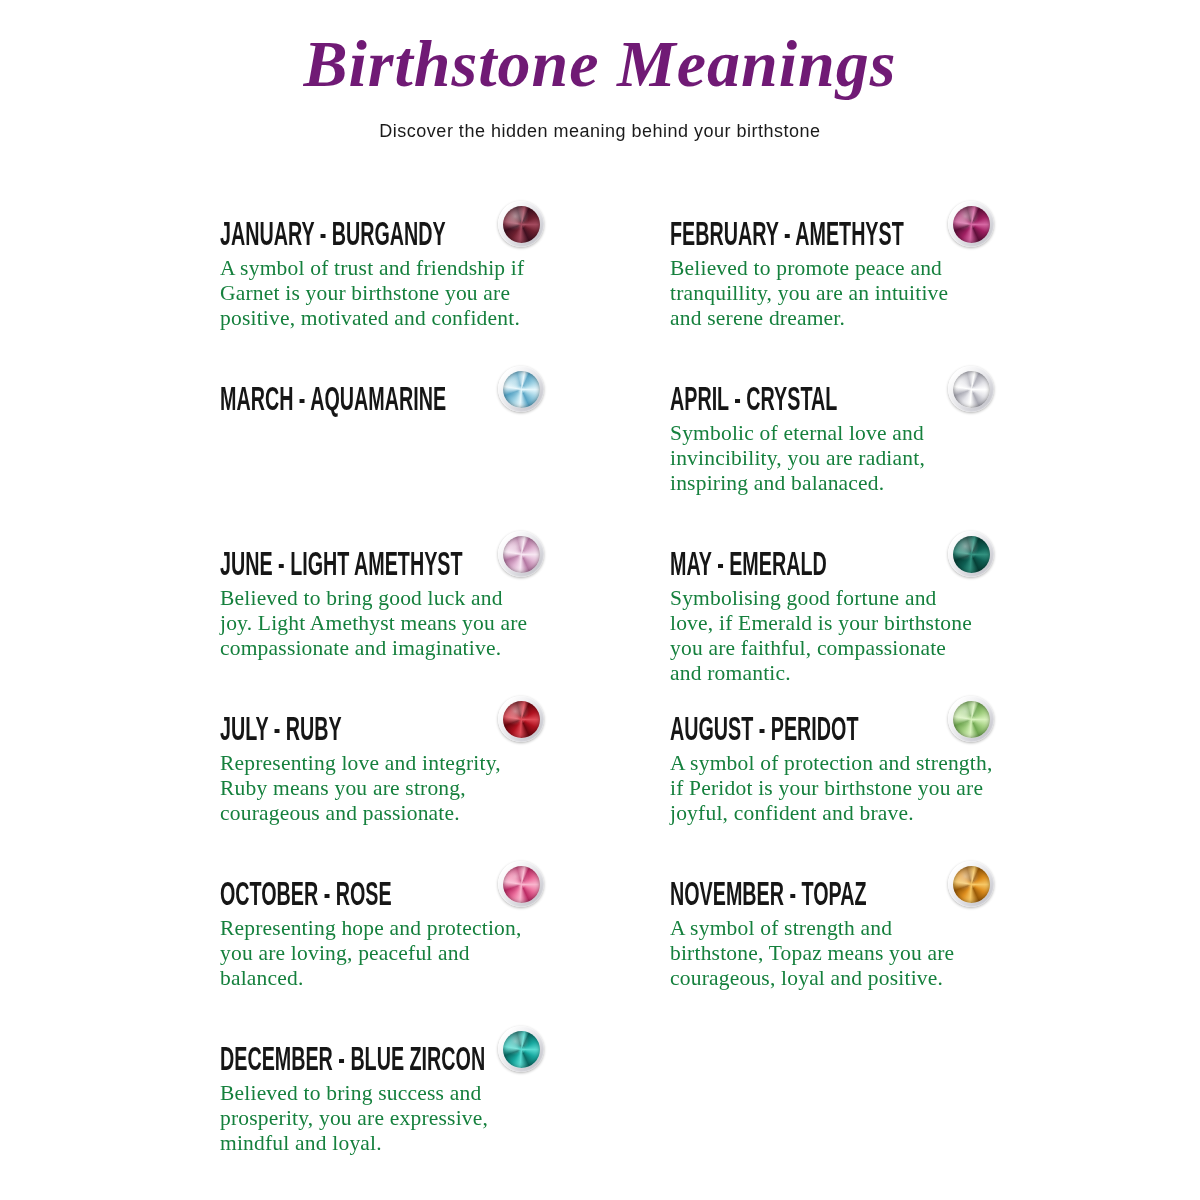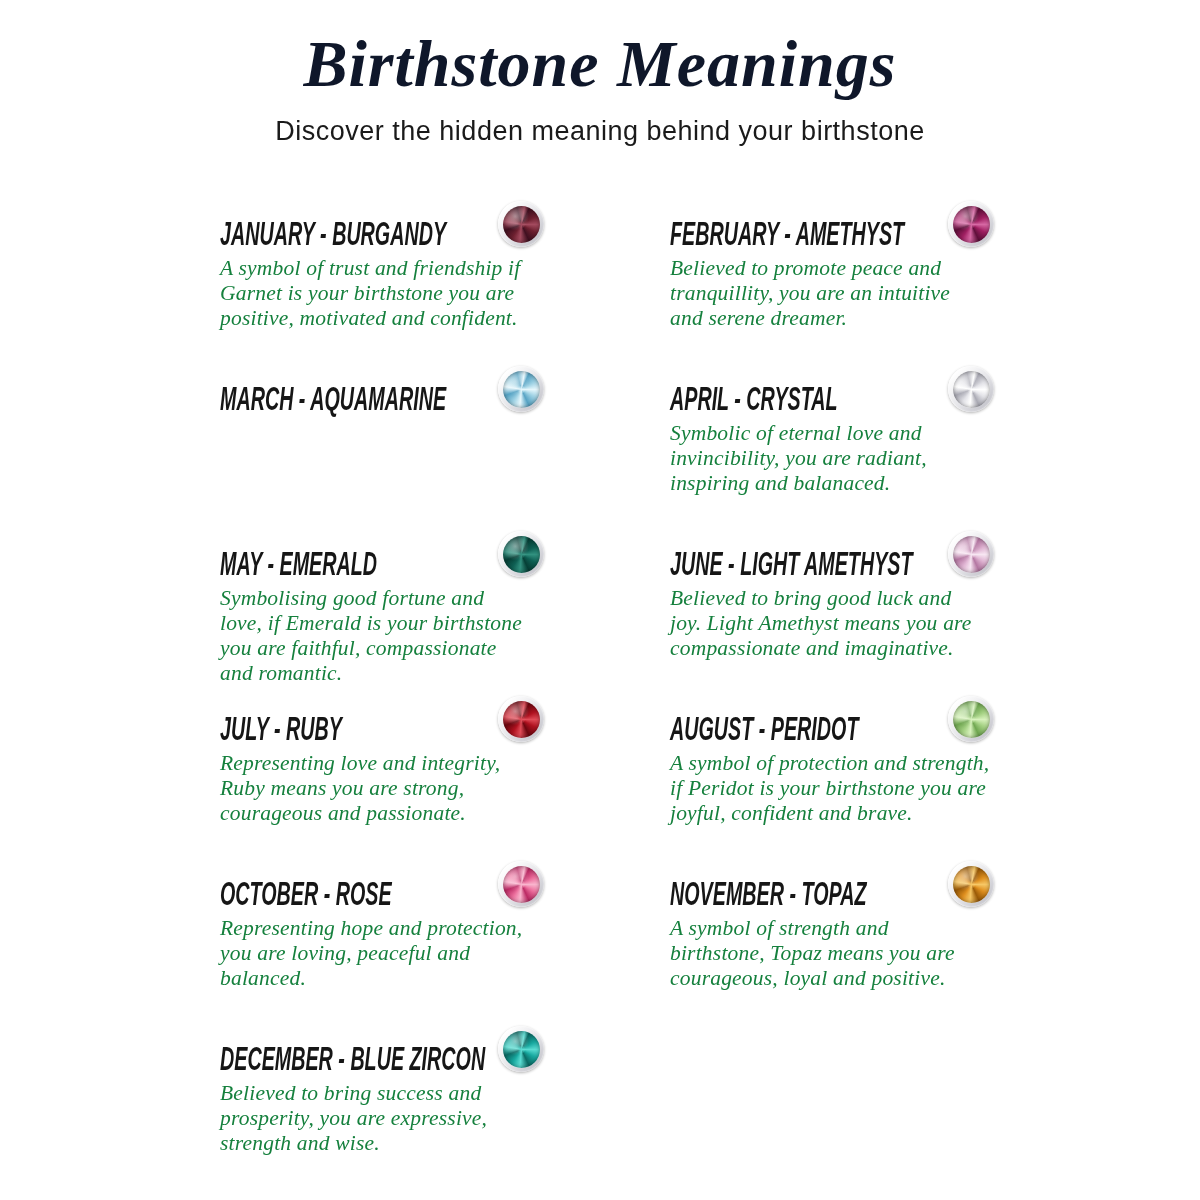--- a/index.html
+++ b/index.html
@@ -13,37 +13,37 @@
   }
   .header { text-align: center; padding-top: 26px; }
   .main-title {
     font-family: "Liberation Serif", serif;
     font-style: italic;
     font-weight: 600;
     font-size: 66px;
     line-height: 76px;
     margin: 0;
     letter-spacing: 1px;
-    color: #0f172a;
+    color: #701a75;
   }
   .subtitle {
     font-family: "Liberation Sans", sans-serif;
-    font-size: 27px;
+    font-size: 18px;
     line-height: 31px;
     margin: 14px 0 0 0;
     letter-spacing: 0.5px;
     color: #1a1a1a;
   }
   .grid {
     display: grid;
     grid-template-columns: 450px 450px;
     grid-auto-rows: 165px;
     margin: 58px 0 0 220px;
   }
-  .entry { position: relative; padding-top: 10px; font-style: italic; }
+  .entry { position: relative; padding-top: 10px; }
   .month-title {
     font-family: "Liberation Sans", sans-serif;
     font-weight: bold;
     font-size: 34px;
     line-height: 1.1;
     margin: 0;
     transform: scaleX(0.58);
     transform-origin: left center;
     white-space: nowrap;
     color: #161616;
@@ -122,41 +122,41 @@
     <h3 class="month-title">APRIL - CRYSTAL</h3>
     <span class="gem" style="--g-base: #e3e3e8; --g-dark: #aaaab4; --g-light: #ffffff;">
         <span class="stone"></span>
       </span>
     <p class="desc">Symbolic of eternal love and
 invincibility, you are radiant,
 inspiring and balanaced.</p>
   </section>
 
   <section class="entry">
+    <h3 class="month-title">JUNE - LIGHT AMETHYST</h3>
+    <span class="gem" style="--g-base: #e0b5d3; --g-dark: #b477a2; --g-light: #f7e6f2;">
+        <span class="stone"></span>
+      </span>
+    <p class="desc">Believed to bring good luck and
+joy. Light Amethyst means you are
+compassionate and imaginative.</p>
+  </section>
+
+  <section class="entry">
     <h3 class="month-title">MAY - EMERALD</h3>
     <span class="gem" style="--g-base: #0f6054; --g-dark: #063f36; --g-light: #31917f;">
         <span class="stone"></span>
       </span>
     <p class="desc">Symbolising good fortune and
 love, if Emerald is your birthstone
 you are faithful, compassionate
 and romantic.</p>
   </section>
 
   <section class="entry">
-    <h3 class="month-title">JUNE - LIGHT AMETHYST</h3>
-    <span class="gem" style="--g-base: #e0b5d3; --g-dark: #b477a2; --g-light: #f7e6f2;">
-        <span class="stone"></span>
-      </span>
-    <p class="desc">Believed to bring good luck and
-joy. Light Amethyst means you are
-compassionate and imaginative.</p>
-  </section>
-
-  <section class="entry">
     <h3 class="month-title">JULY - RUBY</h3>
     <span class="gem" style="--g-base: #b01220; --g-dark: #6d060f; --g-light: #e04b57;">
         <span class="stone"></span>
       </span>
     <p class="desc">Representing love and integrity,
 Ruby means you are strong,
 courageous and passionate.</p>
   </section>
 
   <section class="entry">
@@ -190,16 +190,16 @@
 courageous, loyal and positive.</p>
   </section>
 
   <section class="entry">
     <h3 class="month-title">DECEMBER - BLUE ZIRCON</h3>
     <span class="gem" style="--g-base: #18a9a0; --g-dark: #0a6b65; --g-light: #5adcd2;">
         <span class="stone"></span>
       </span>
     <p class="desc">Believed to bring success and
 prosperity, you are expressive,
-strength and wise.</p>
+mindful and loyal.</p>
   </section>
 
 </div>
 
 </body></html>

